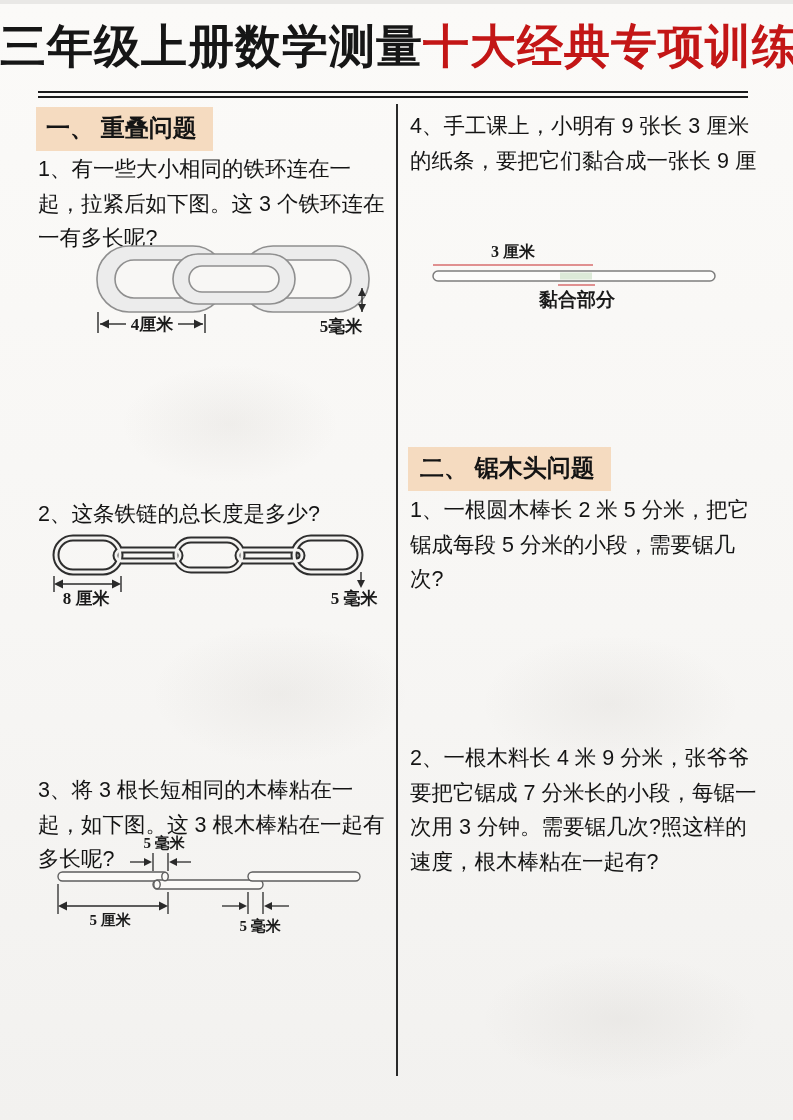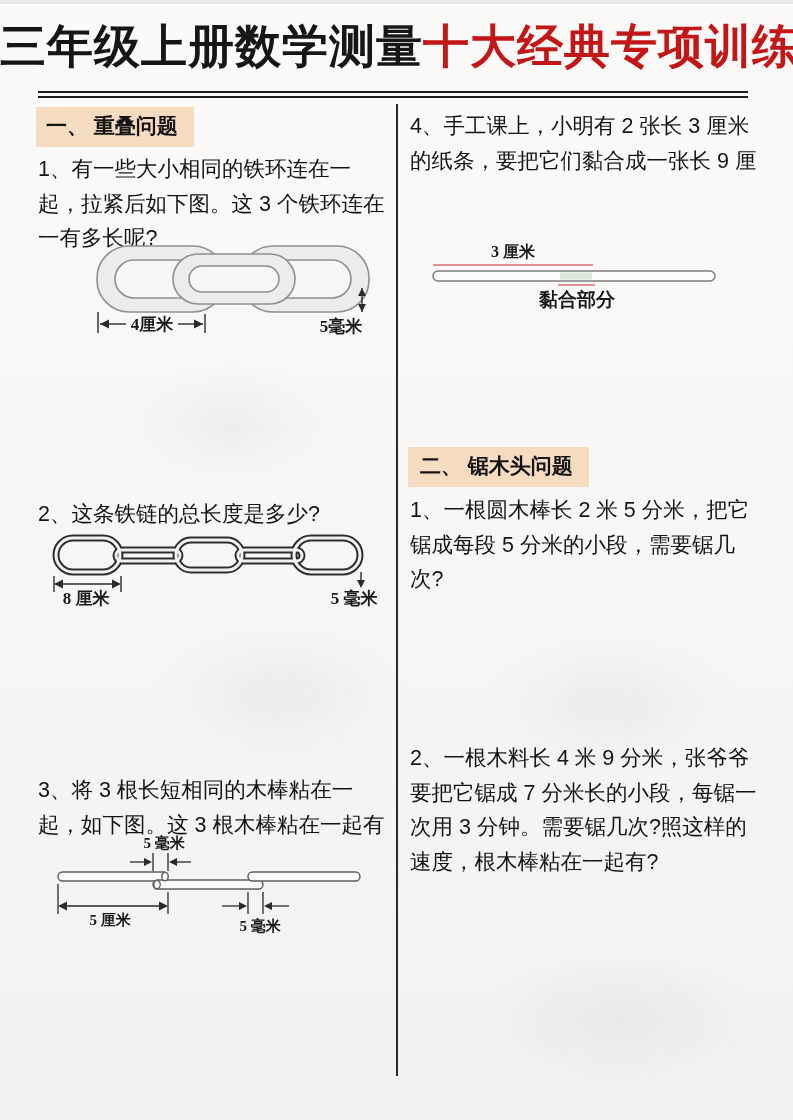--- a/index.html
+++ b/index.html
@@ -28,21 +28,21 @@
     border-top:2.5px solid #1c1c1c;border-bottom:2.5px solid #1c1c1c;
   }
   .vdivider{
     position:absolute;left:396px;top:100px;width:2px;height:972px;
     background:#2a2a2a;
   }
   .section-heading{
     position:absolute;
     display:inline-block;
     background:#f5dbc0;
-    font-size:21px;font-weight:800;color:#141414;
+    font-size:24px;font-weight:800;color:#141414;
     padding:5px 16px 7px 10px;
     white-space:nowrap;
   }
   .prob{
     position:absolute;
     font-size:21.5px;font-weight:500;color:#141414;
   }
   .prob .line{
     white-space:nowrap;
     height:34.5px;line-height:34.5px;
@@ -147,20 +147,21 @@
       <path d="M101,58 l-9,-4.5 v9 z"></path>
       <path d="M341,62 l-4,-8 h8 z"></path>
     </g>
     <text x="66" y="78" font-size="17" font-weight="bold">8 厘米</text>
     <text x="334" y="78" font-size="17" font-weight="bold">5 毫米</text>
   </svg>
 
   <div class="prob" style="left:38px;top:769px;">
     <div class="line">3、将 3 根长短相同的木棒粘在一</div>
     <div class="line">起，如下图。这 3 根木棒粘在一起有</div>
+    <div class="line">多长呢?</div>
   </div>
 
   <svg style="left:40px;top:828px;" width="340" height="110" viewBox="0 0 340 110">
     <text x="124" y="16" font-size="15" font-weight="bold">5 毫米</text>
     <g stroke="#2a2a2a" stroke-width="1.3">
       <line x1="90" y1="30" x2="109" y2="30"></line>
       <line x1="113" y1="21" x2="113" y2="39"></line>
       <line x1="128" y1="21" x2="128" y2="39"></line>
       <line x1="132" y1="30" x2="151" y2="30"></line>
     </g>
@@ -188,21 +189,21 @@
       <path d="M18,74 l9,-4.5 v9 z"></path>
       <path d="M128,74 l-9,-4.5 v9 z"></path>
       <path d="M207,74 l-8,-4 v8 z"></path>
       <path d="M224,74 l8,-4 v8 z"></path>
     </g>
     <text x="70" y="93" font-size="15" font-weight="bold">5 厘米</text>
     <text x="220" y="99" font-size="15" font-weight="bold">5 毫米</text>
   </svg>
 
   <div class="prob" style="left:410px;top:105px;">
-    <div class="line">4、手工课上，小明有 2 张长 3 厘米</div>
+    <div class="line">4、手工课上，小明有 9 张长 3 厘米</div>
     <div class="line">的纸条，要把它们黏合成一张长 9 厘</div>
   </div>
 
   <svg style="left:425px;top:236px;" width="300" height="80" viewBox="0 0 300 80">
     <text x="88" y="17" font-size="16" font-weight="bold">3 厘米</text>
     <g stroke="#e09090" stroke-width="2.2">
       <line x1="8" y1="25" x2="168" y2="25"></line>
       <line x1="133" y1="45" x2="170" y2="45"></line>
     </g>
     <rect x="8" y="31" width="282" height="10" rx="5" fill="#fcfcfb" stroke="#7d7d7d" stroke-width="1.5"></rect>

